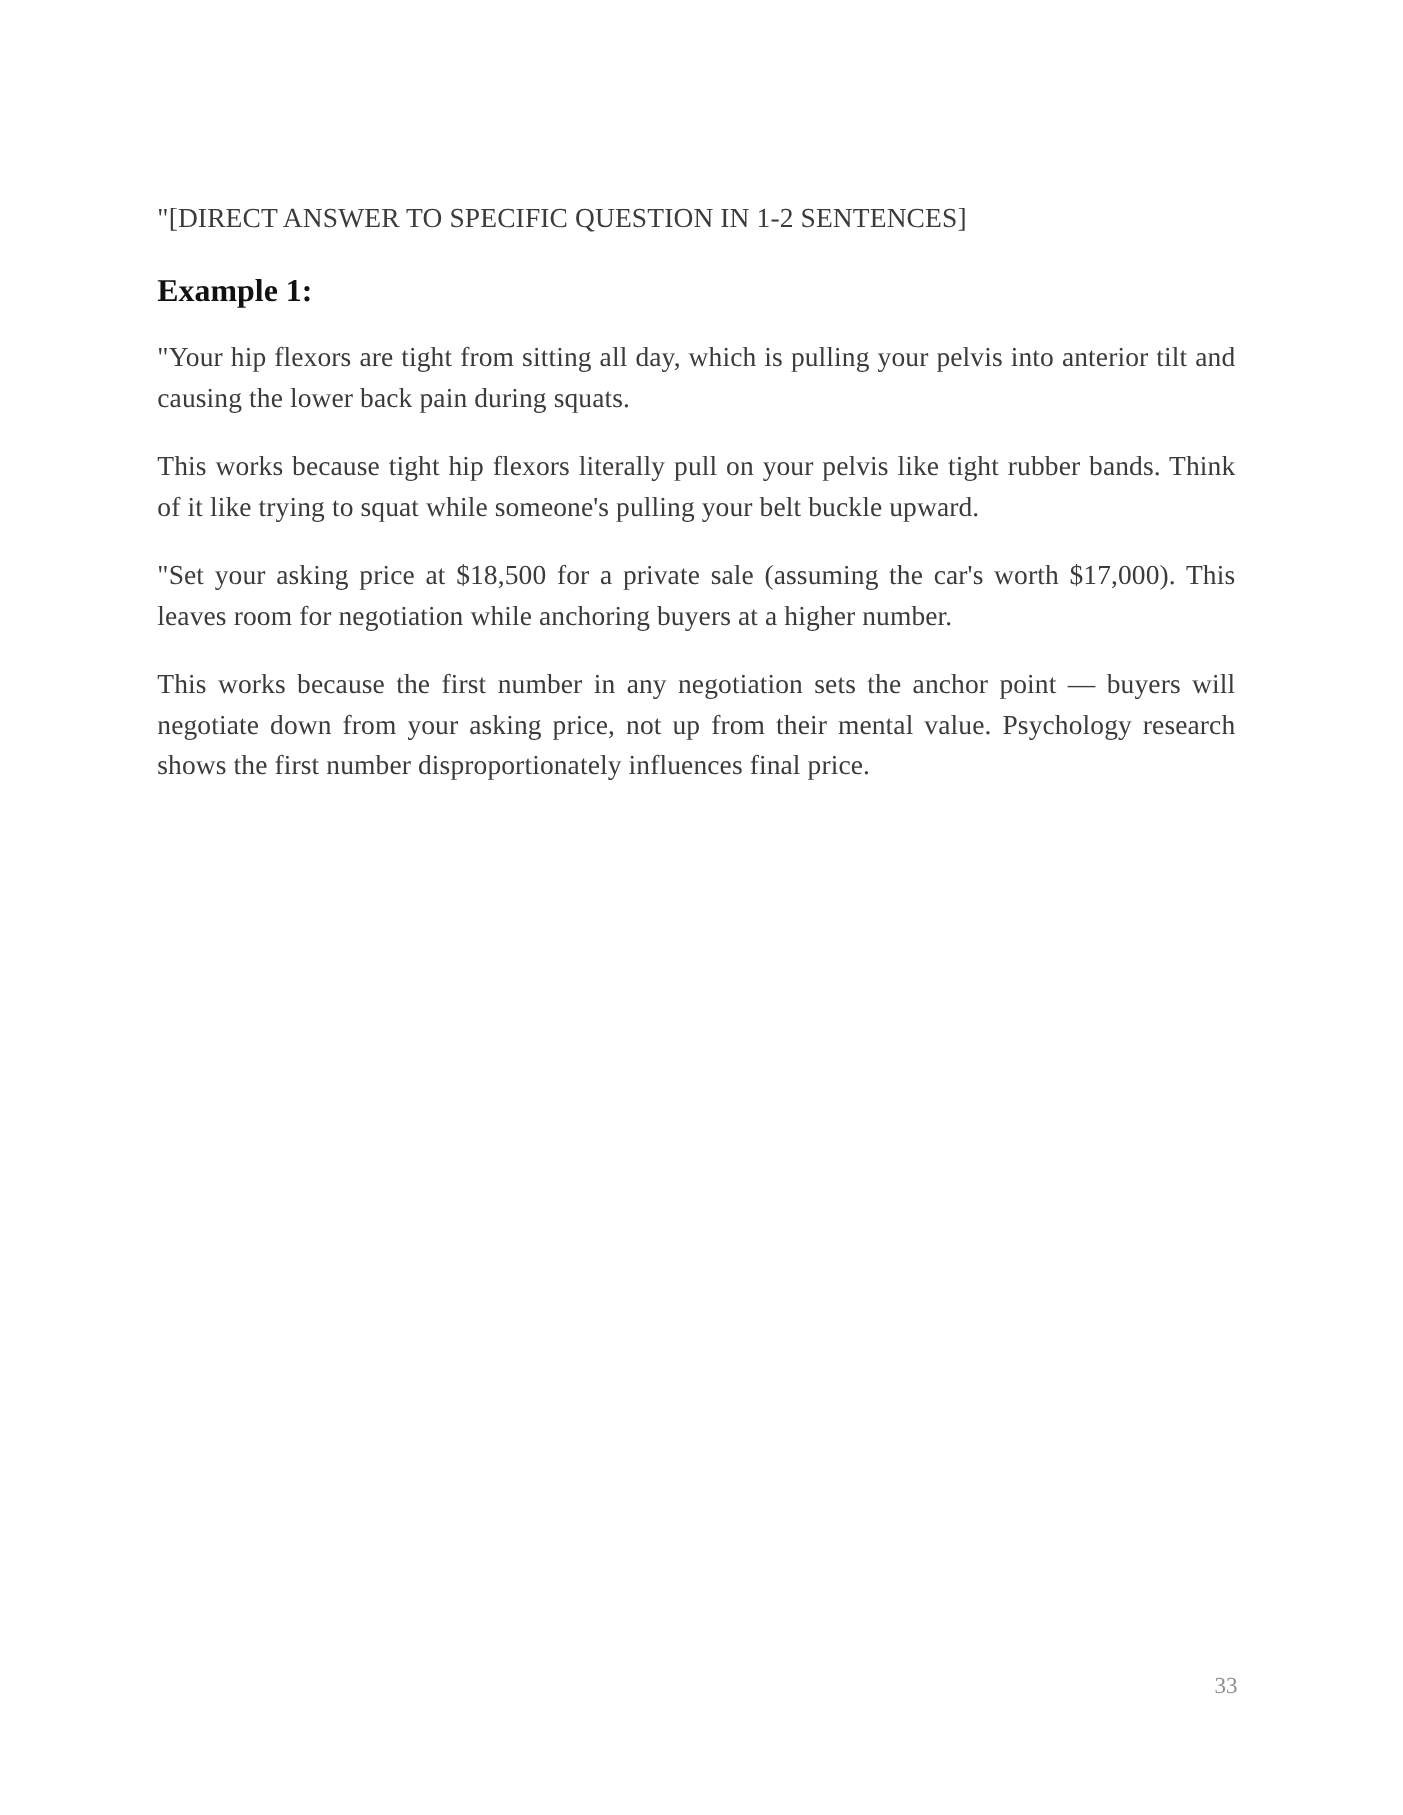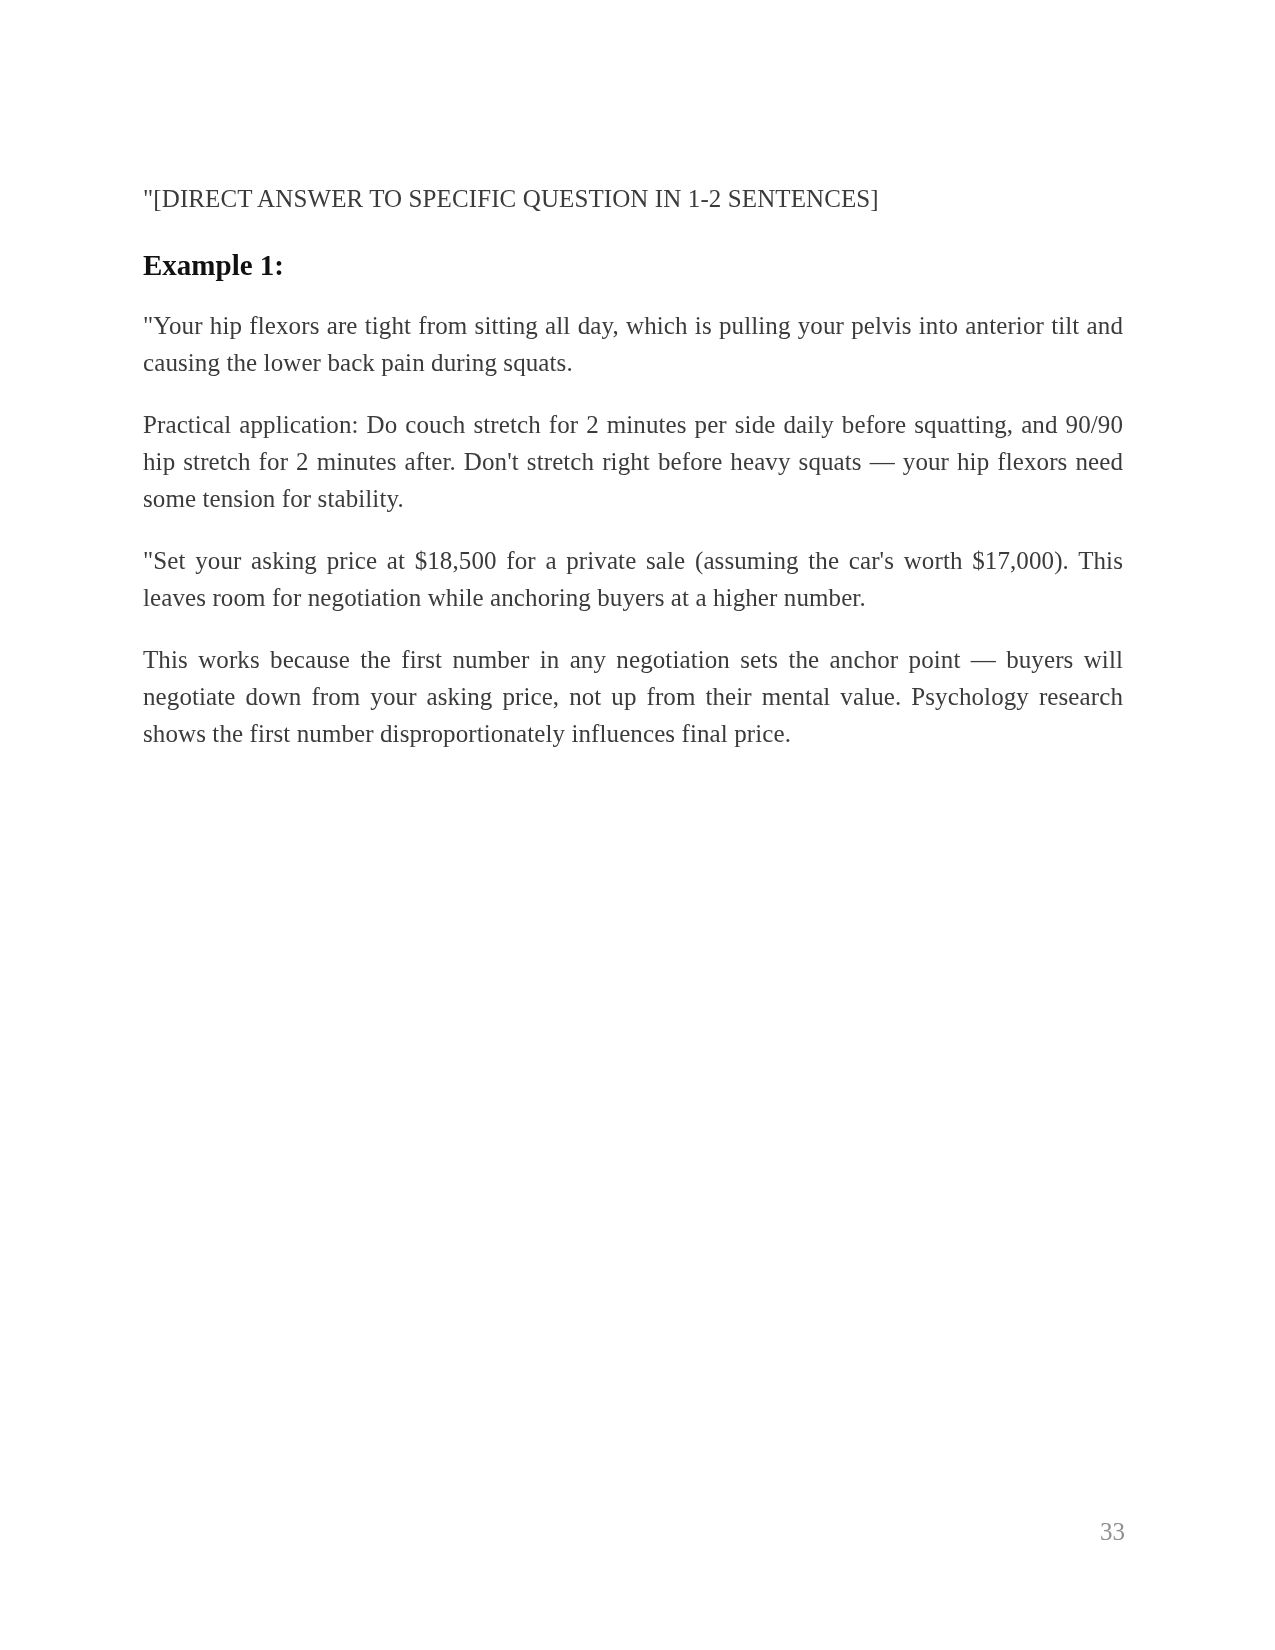--- a/index.html
+++ b/index.html
@@ -34,35 +34,35 @@
     font-size: 29px;
     line-height: 43px;
     font-weight: bold;
     color: #111111;
     text-align: left;
   }
   .page-number {
     position: absolute;
     top: 1520px;
     right: 150px;
-    font-size: 25px;
+    font-size: 21px;
     line-height: 24px;
     color: #8f8f8f;
     text-align: right;
   }
 </style>
 </head>
 <body>
 
 <div class="page">
   <div class="content">
     <p class="para">"[DIRECT ANSWER TO SPECIFIC QUESTION IN 1-2 SENTENCES]</p>
 
     <h3 class="example-heading">Example 1:</h3>
     <p class="para">"Your hip flexors are tight from sitting all day, which is pulling your pelvis into anterior tilt and causing the lower back pain during squats.</p>
-    <p class="para">Practical application: Do couch stretch for 2 minutes per side daily before squatting, and 90/90 hip stretch for 2 minutes after. Don't stretch right before heavy squats — your hip flexors need some tension for stability.</p>
+    <p class="para">This works because tight hip flexors literally pull on your pelvis like tight rubber bands. Think of it like trying to squat while someone's pulling your belt buckle upward.</p>
 
     <p class="para">"Set your asking price at $18,500 for a private sale (assuming the car's worth $17,000). This leaves room for negotiation while anchoring buyers at a higher number.</p>
     <p class="para">This works because the first number in any negotiation sets the anchor point — buyers will negotiate down from your asking price, not up from their mental value. Psychology research shows the first number disproportionately influences final price.</p>
   </div>
 
   <div class="page-number">33</div>
 </div>
 
 </body></html>

